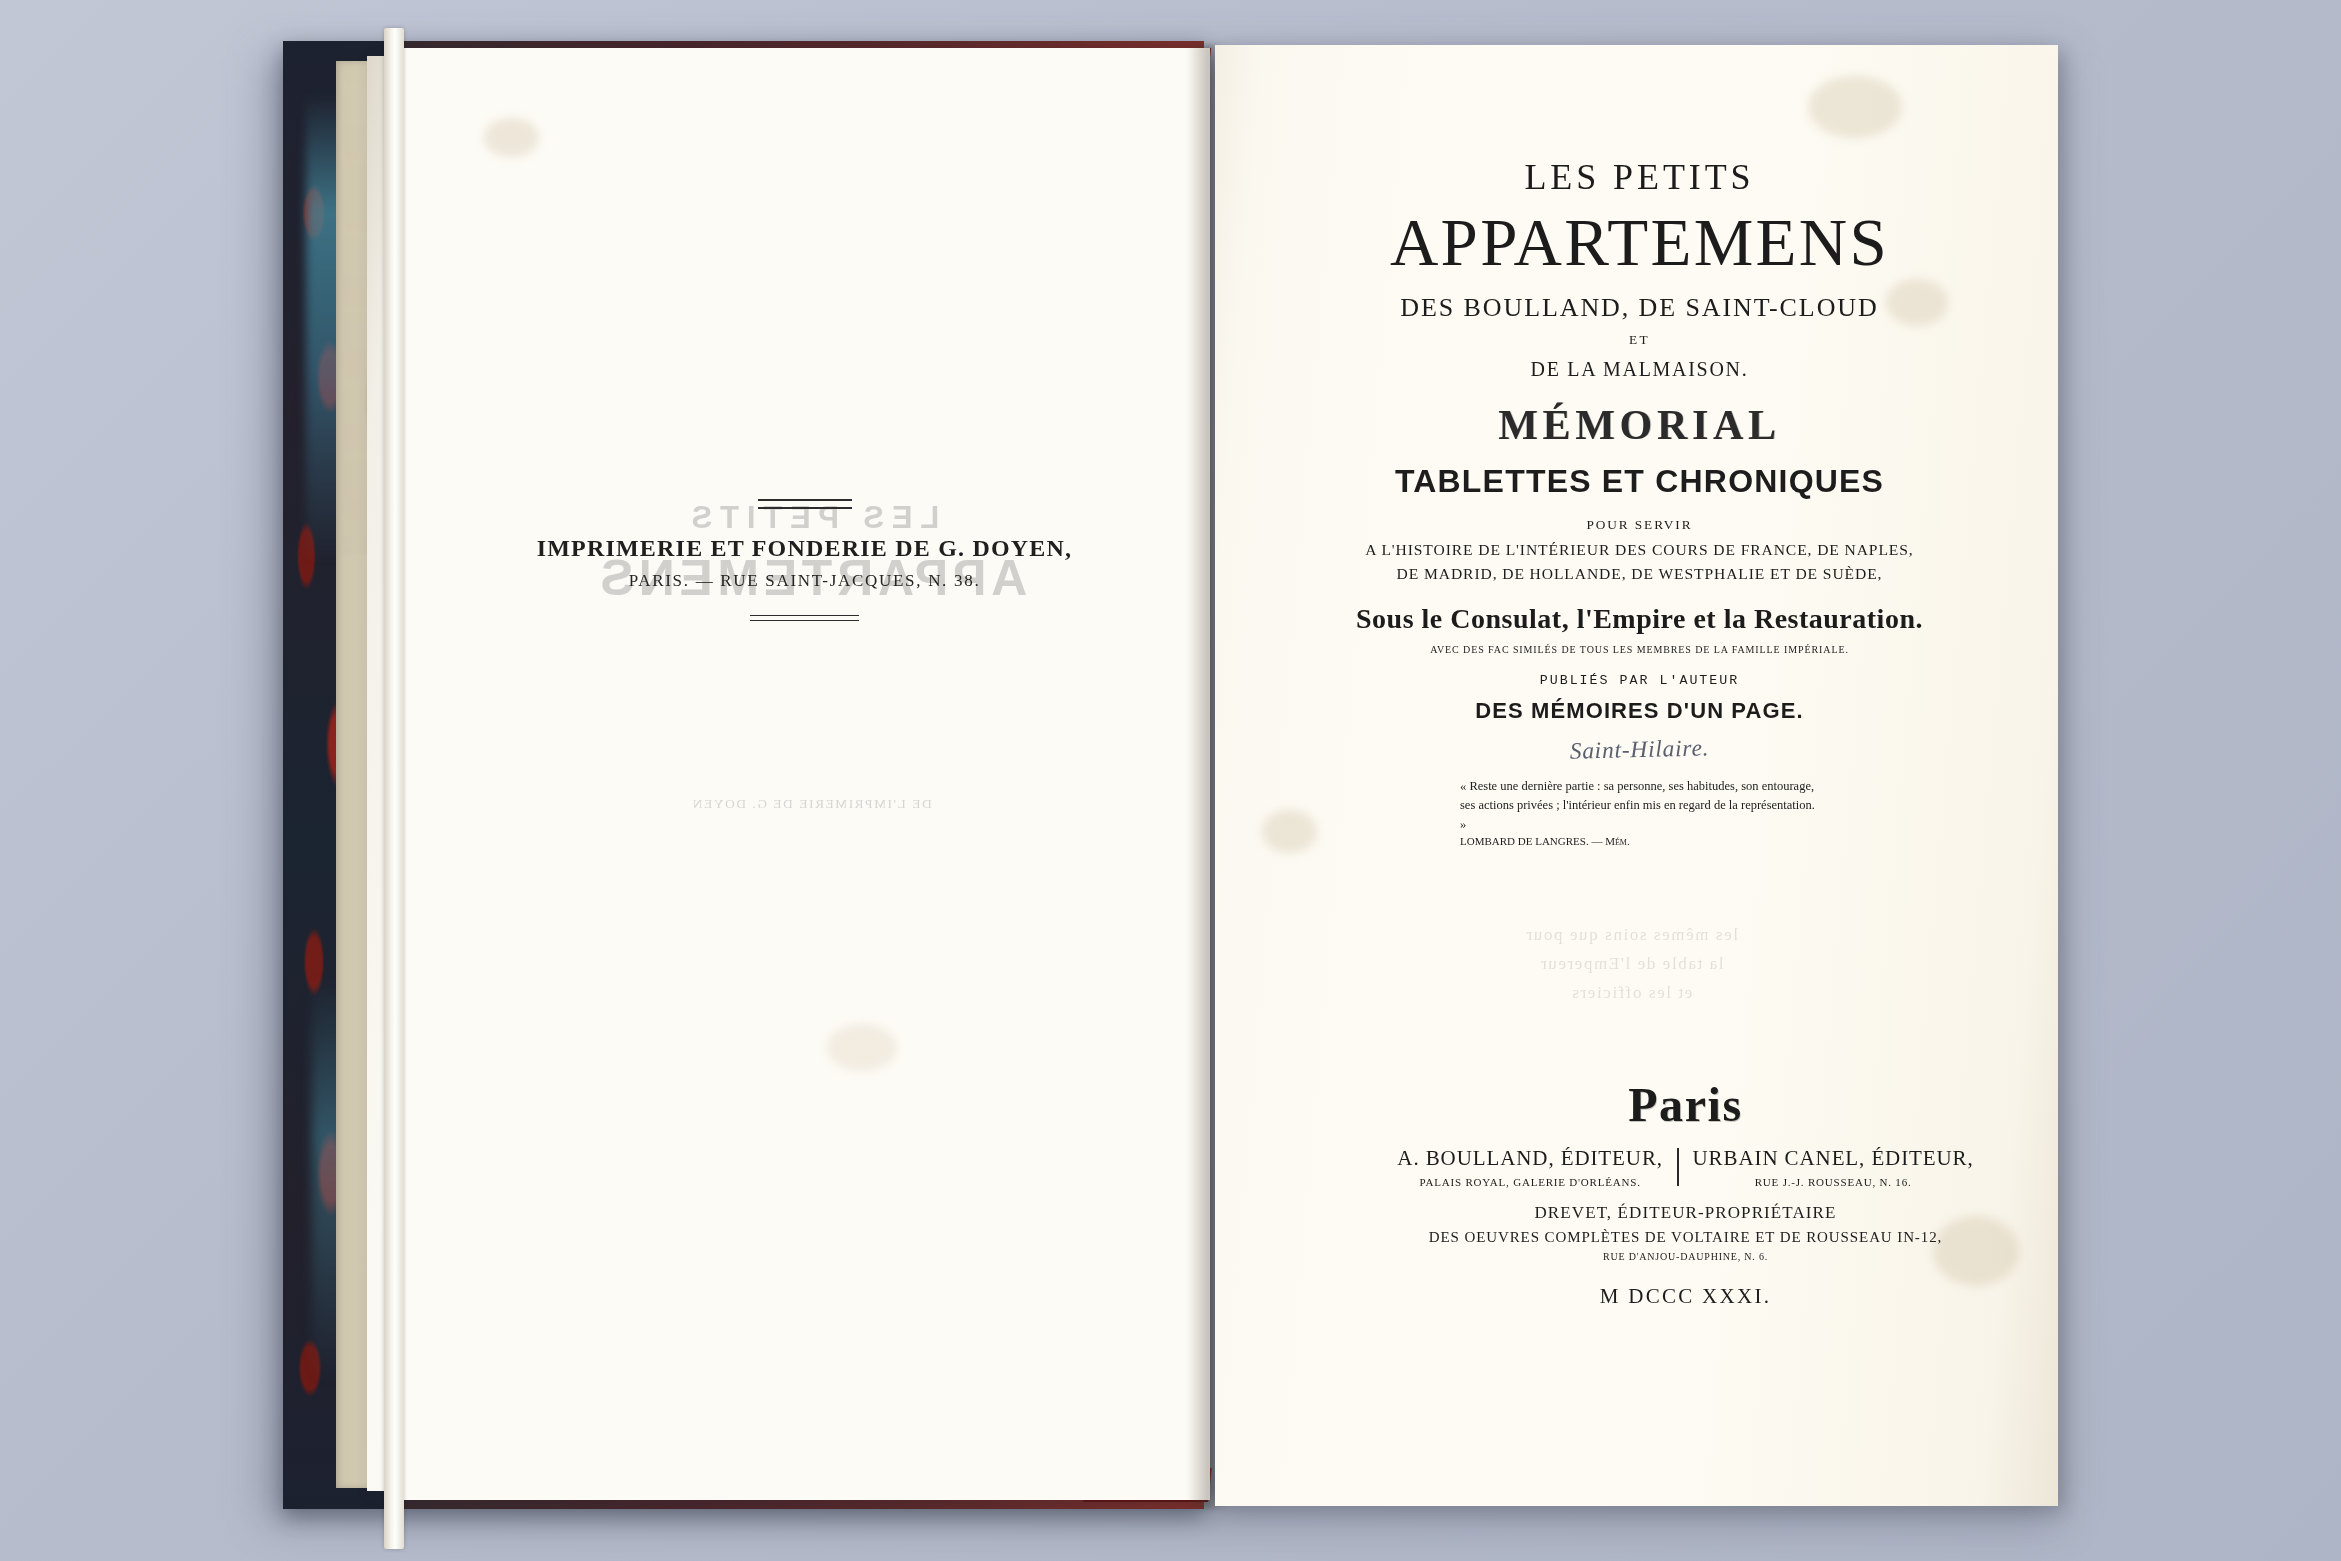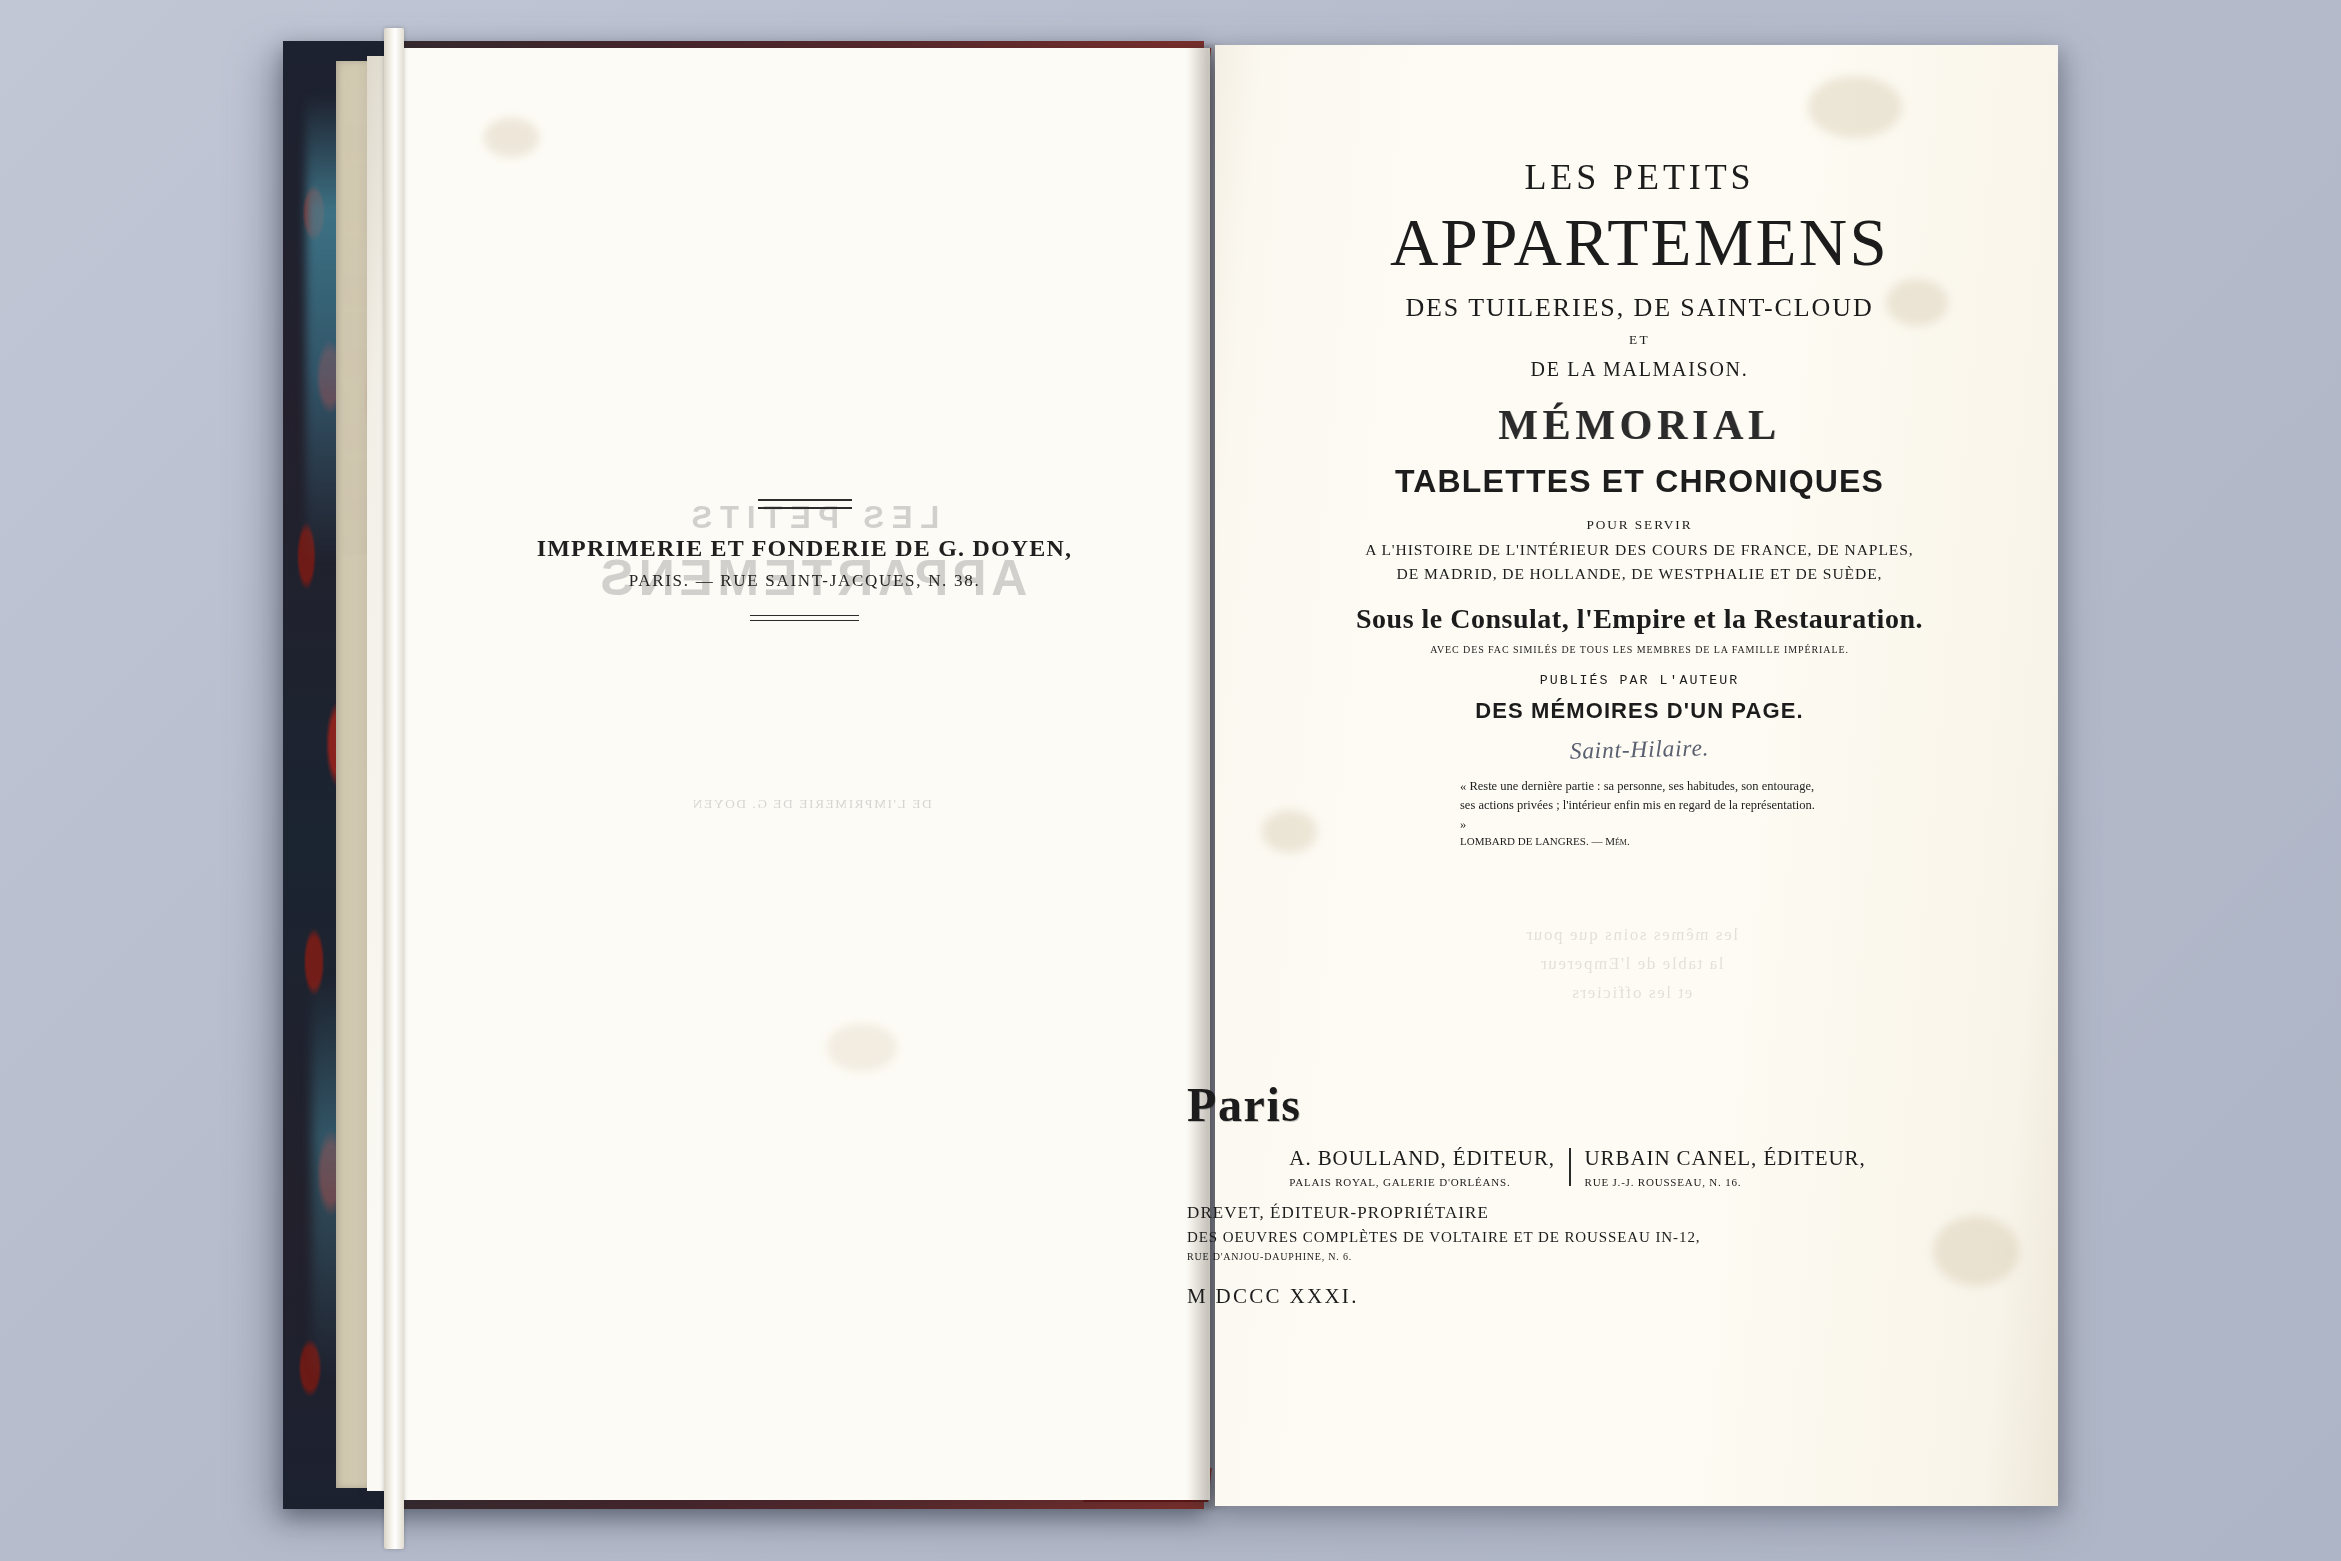--- a/index.html
+++ b/index.html
@@ -355,23 +355,24 @@
   }
   .t-quote .src { display:block; text-align:left; font-variant: small-caps; font-size: 11px; }
   .t-tome {
     font-family: "Liberation Serif", serif;
     font-size: 20px;
     letter-spacing: 2.3px;
     margin-top: 55px;
   }
   .imprint {
     position: absolute;
-    left: 1187px;
+    left: 1295px;
     top: 1077px;
     width: 781px;
+    text-align: center;
     color: #1c1c1c;
   }
   .i-paris {
     font-family: "Liberation Serif", serif;
     font-weight: 700;
     font-size: 48px;
     letter-spacing: 1.6px;
     text-shadow: 0.8px 0.8px 0 rgba(0,0,0,.22);
   }
   .i-row {
@@ -482,21 +483,21 @@
 
   <div class="bleed">
     <div>les mêmes soins que pour</div>
     <div>la table de l'Empereur</div>
     <div>et les officiers</div>
   </div>
 
   <div class="tp">
     <div class="t-les">LES PETITS</div>
     <div class="t-main">APPARTEMENS</div>
-    <div class="t-sub1">DES TUILERIES, DE SAINT-CLOUD</div>
+    <div class="t-sub1">DES BOULLAND, DE SAINT-CLOUD</div>
     <div class="t-et">ET</div>
     <div class="t-sub2">DE LA MALMAISON.</div>
     <div class="t-memorial">MÉMORIAL</div>
     <div class="t-tablettes">TABLETTES ET CHRONIQUES</div>
     <div class="t-pour">POUR SERVIR</div>
     <div class="t-hist">A L'HISTOIRE DE L'INTÉRIEUR DES COURS DE FRANCE, DE NAPLES,</div>
     <div class="t-hist" style="margin-top:1.6px">DE MADRID, DE HOLLANDE, DE WESTPHALIE ET DE SUÈDE,</div>
     <div class="t-sous">Sous le Consulat, l'Empire et la Restauration.</div>
     <div class="t-fac">AVEC DES FAC SIMILÉS DE TOUS LES MEMBRES DE LA FAMILLE IMPÉRIALE.</div>
     <div class="t-publies">PUBLIÉS PAR L'AUTEUR</div>

